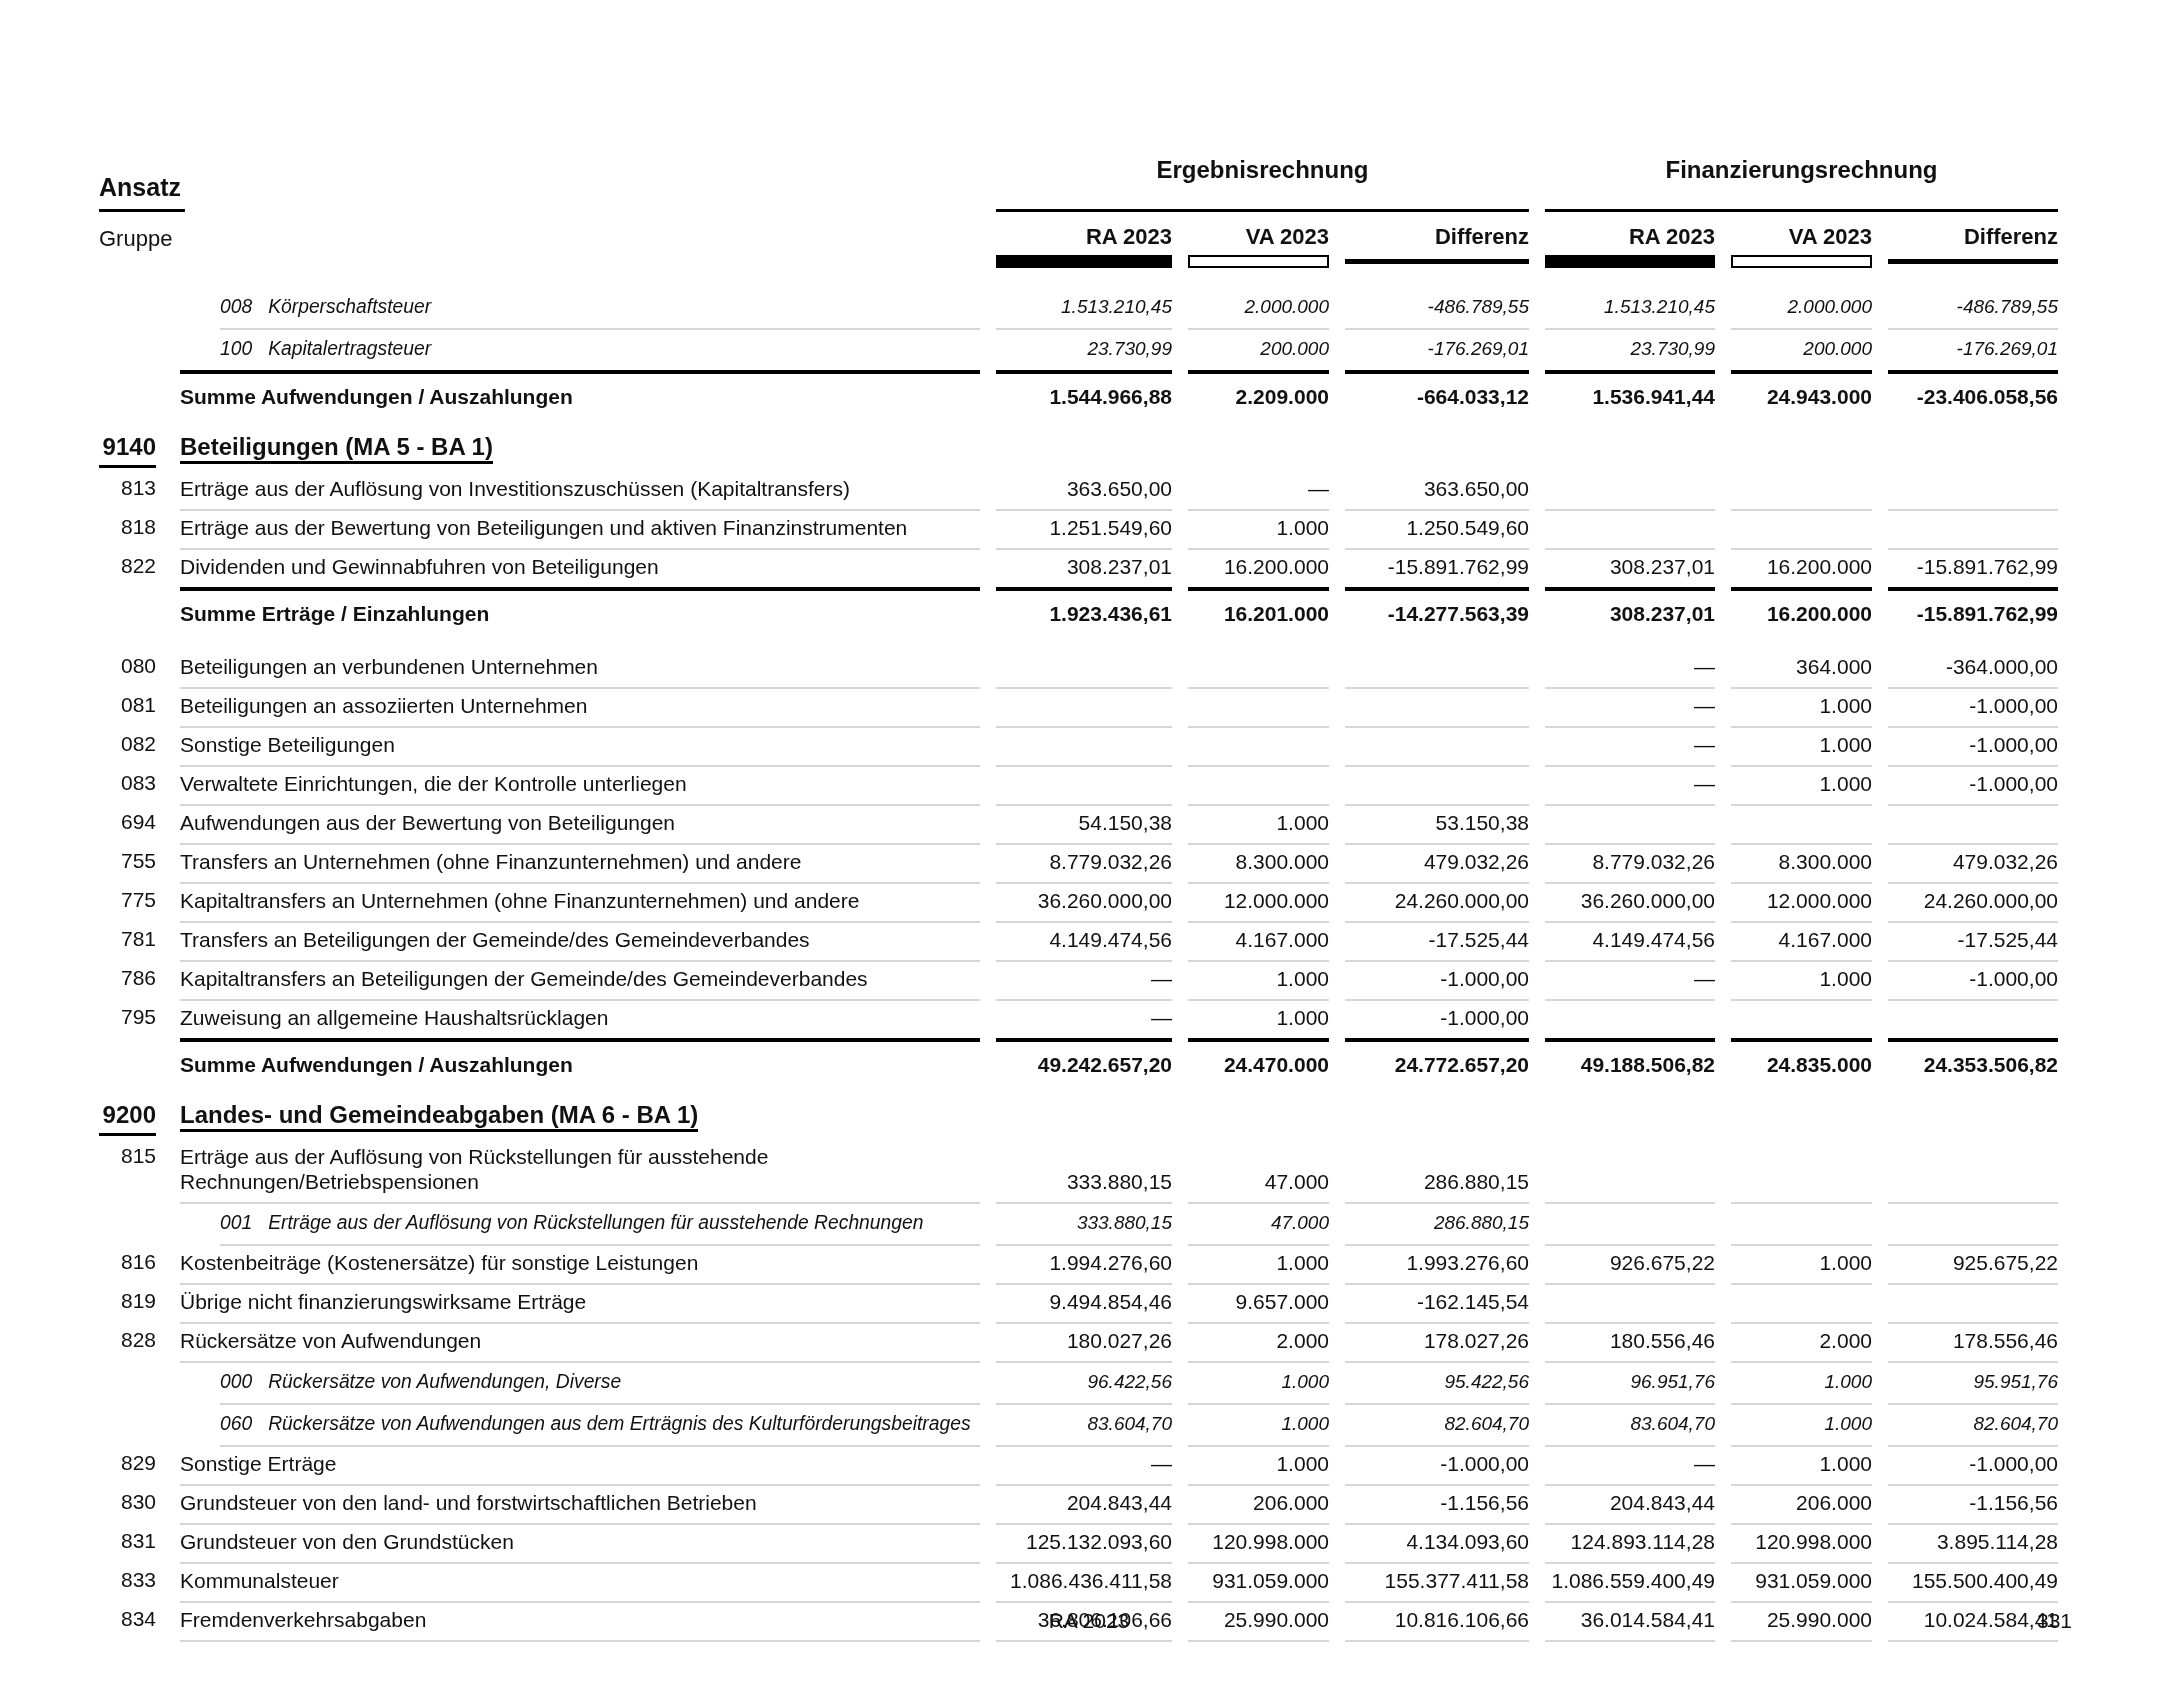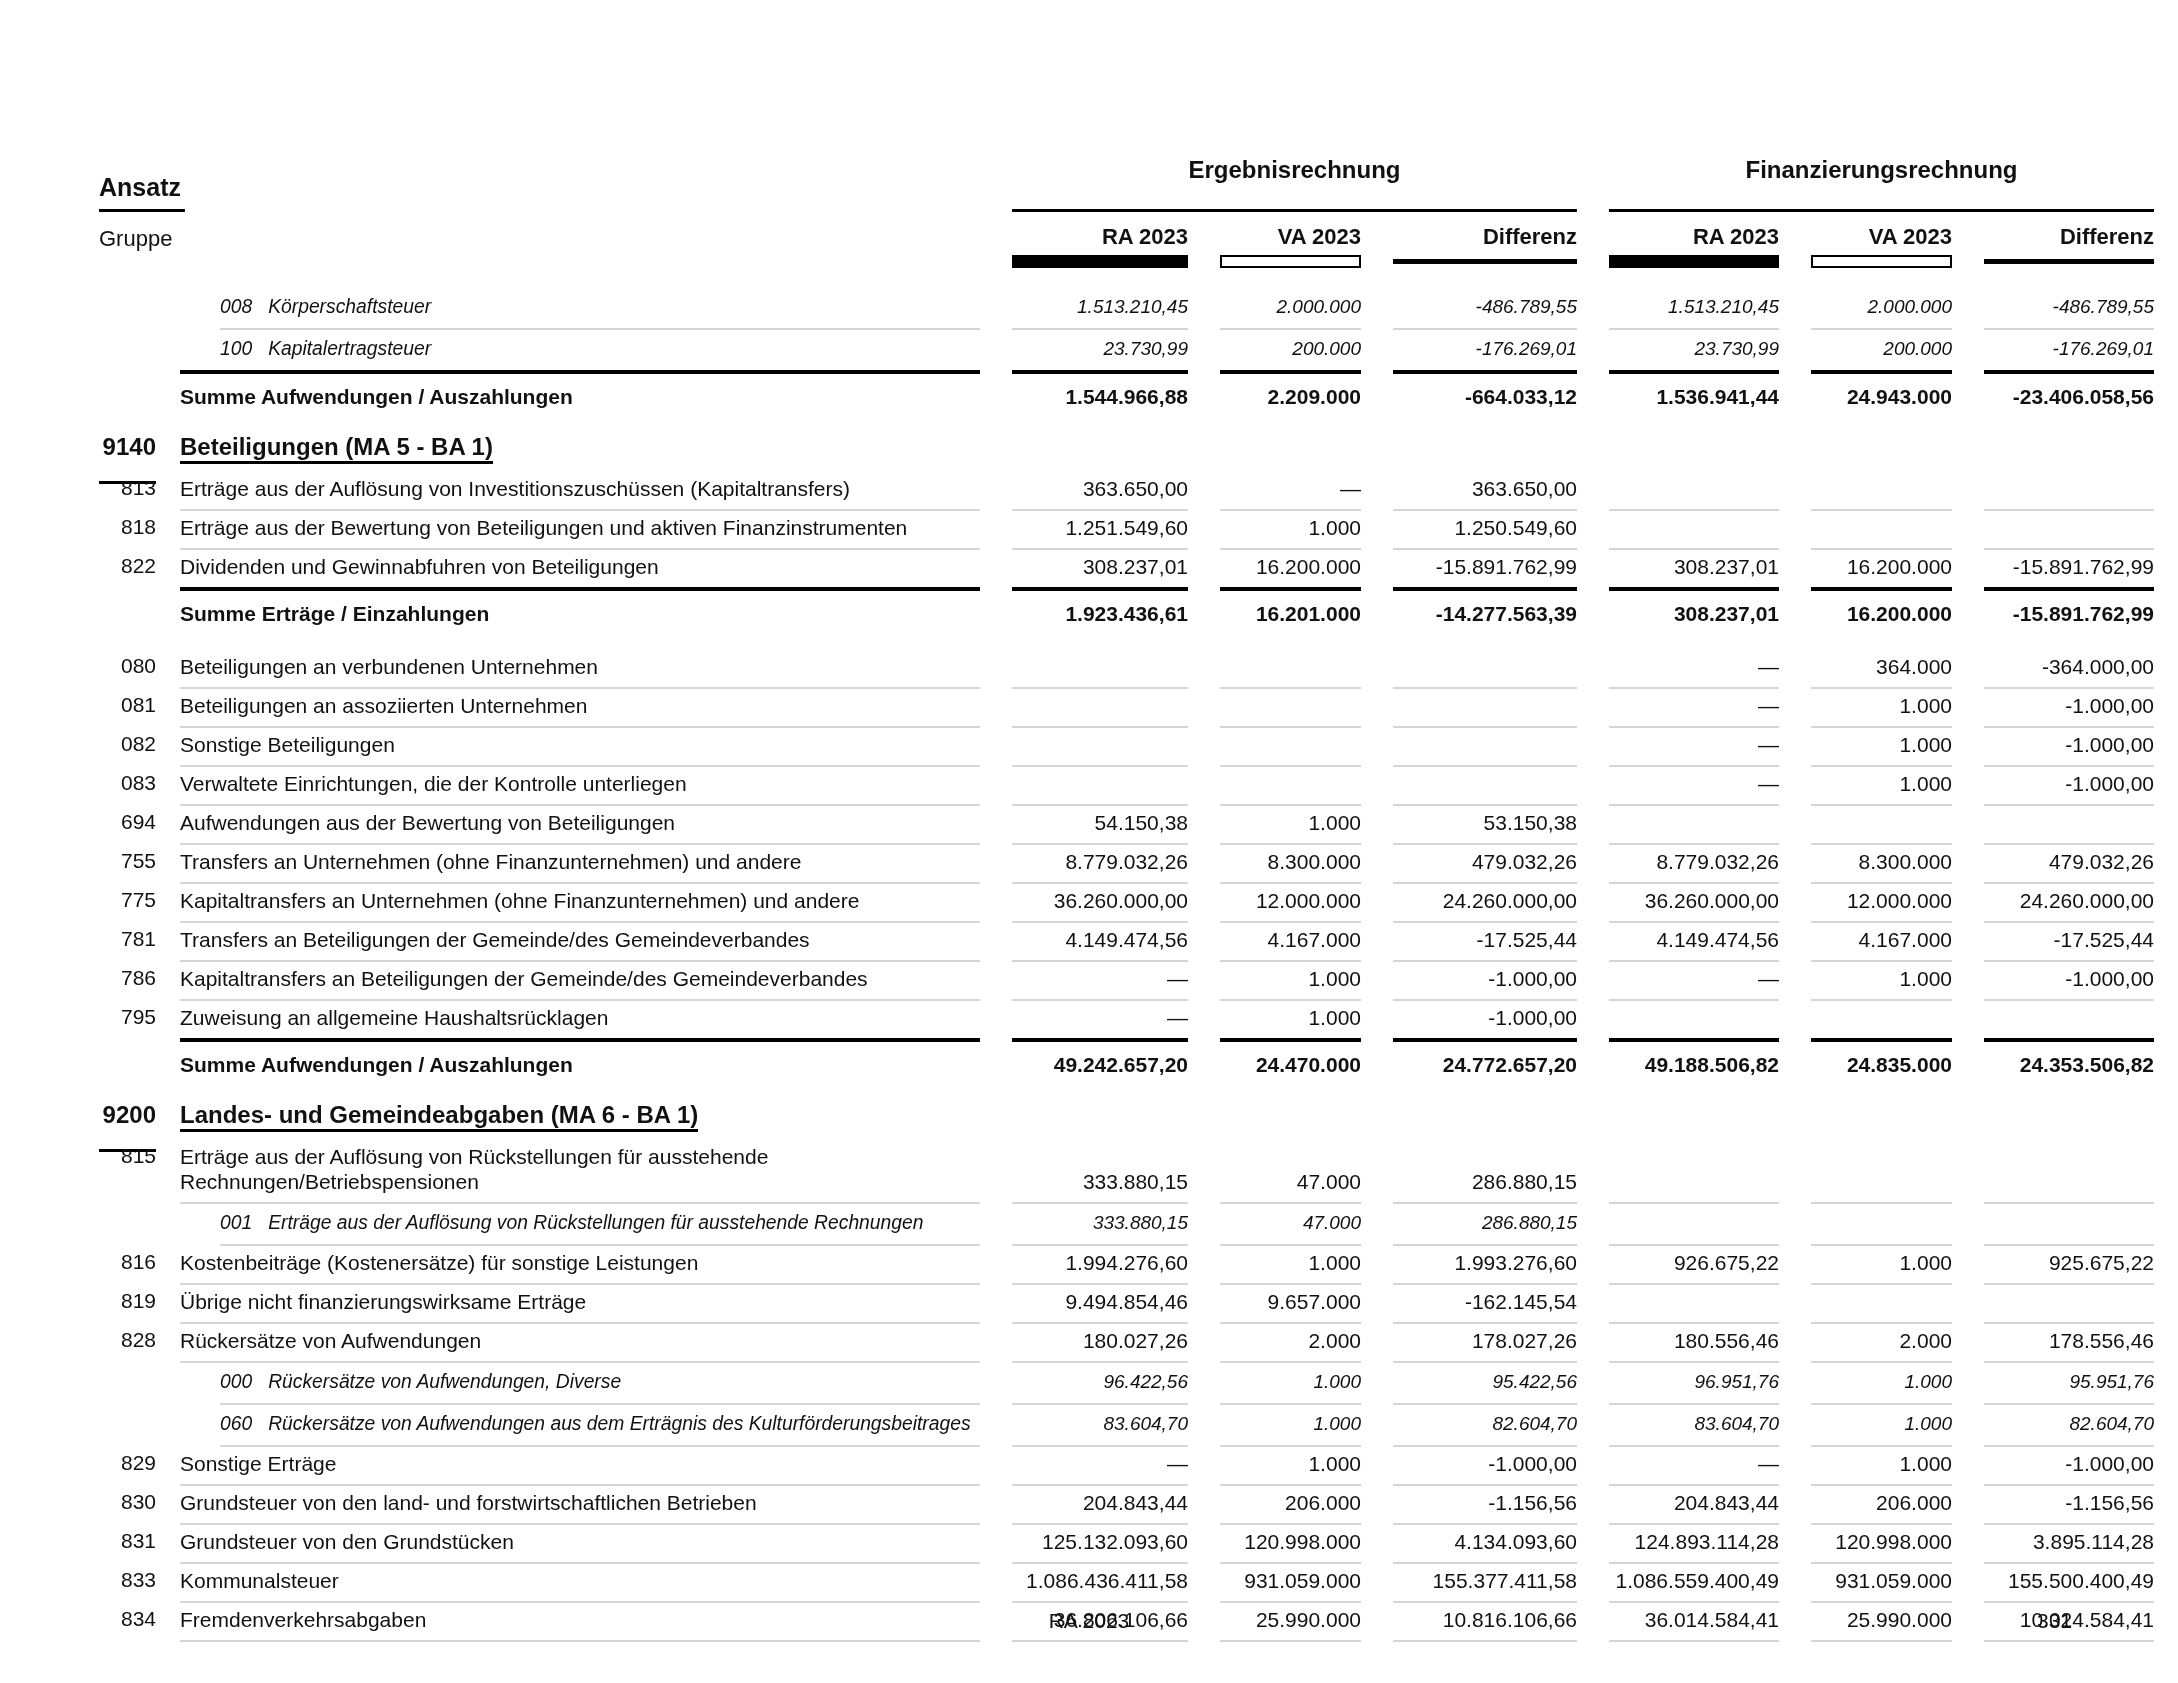--- a/index.html
+++ b/index.html
@@ -7,21 +7,21 @@
     width:2178px; height:1683px;
     background:#ffffff; color:#111;
     font-family:"Liberation Sans", sans-serif;
     position:relative; box-sizing:border-box;
     padding:156px 97px 0 99px;
     overflow:hidden;
   }
   .grid-row {
     display:grid;
     grid-template-columns:881px 176px 141px 184px 170px 141px 170px;
-    column-gap:32px;
+    column-gap:16px;
   }
   
   .hrow1 { align-items:end; }
   .ansatz {
     display:inline-block; font-size:25px; font-weight:bold;
     border-bottom:3.5px solid #000; padding:0 4px 7px 0;
   }
   .h-group {
     text-align:center; font-size:24px; font-weight:bold;
     border-bottom:3px solid #000; padding-bottom:25px;
@@ -53,21 +53,21 @@
   .r-sub .val  { font-style:italic; font-size:19px; padding:6px 0 9px; }
   .code-in { margin-right:16px; }
   .r-sum .desc, .r-sum .val {
     border-top:4px solid #000; font-weight:bold; padding-top:10px;
   }
   .r-sum { margin-bottom:16px; }
   .r-section { margin:6px 0 8px; }
   .s-code {
     position:absolute; left:0; top:0; width:57px; text-align:right;
     font-size:24px; font-weight:bold;
-    border-bottom:3.5px solid #000; padding-bottom:20px;
+    border-bottom:3.5px solid #000; padding-bottom:4px;
   }
   .s-title {
     display:inline-block; margin-left:81px; font-size:24px; font-weight:bold;
     border-bottom:3.5px solid #000; padding-bottom:0;
   }
   
   .footer { position:absolute; bottom:50px; left:0; width:2178px; font-size:21px; }
   .f-center { display:block; text-align:center; }
   .f-page { position:absolute; right:106px; top:0; }
 </style>

